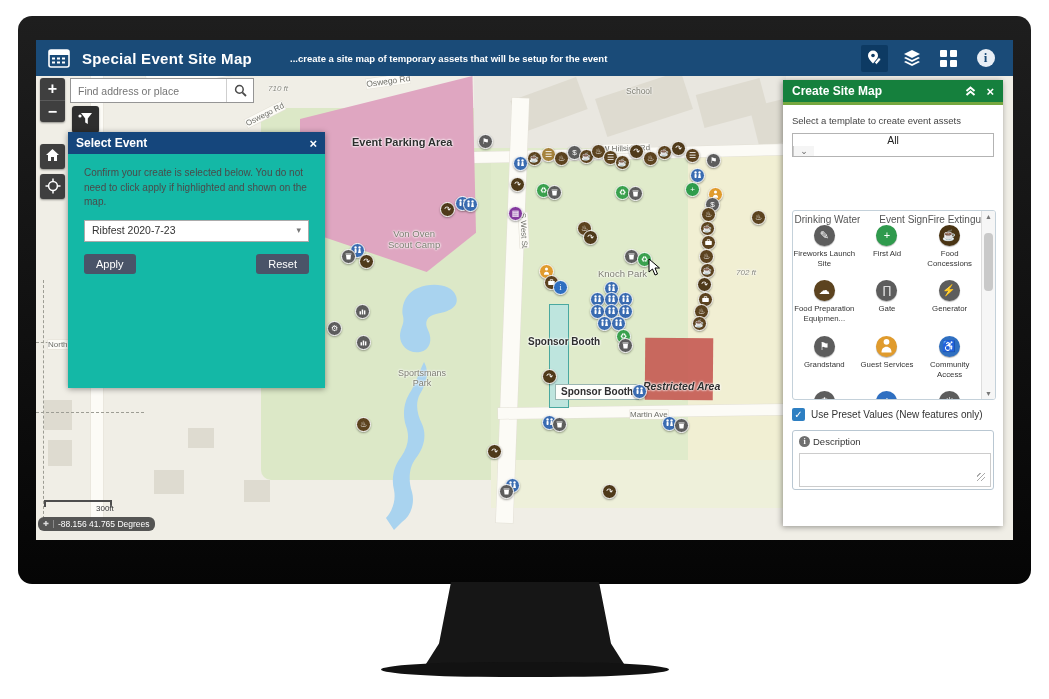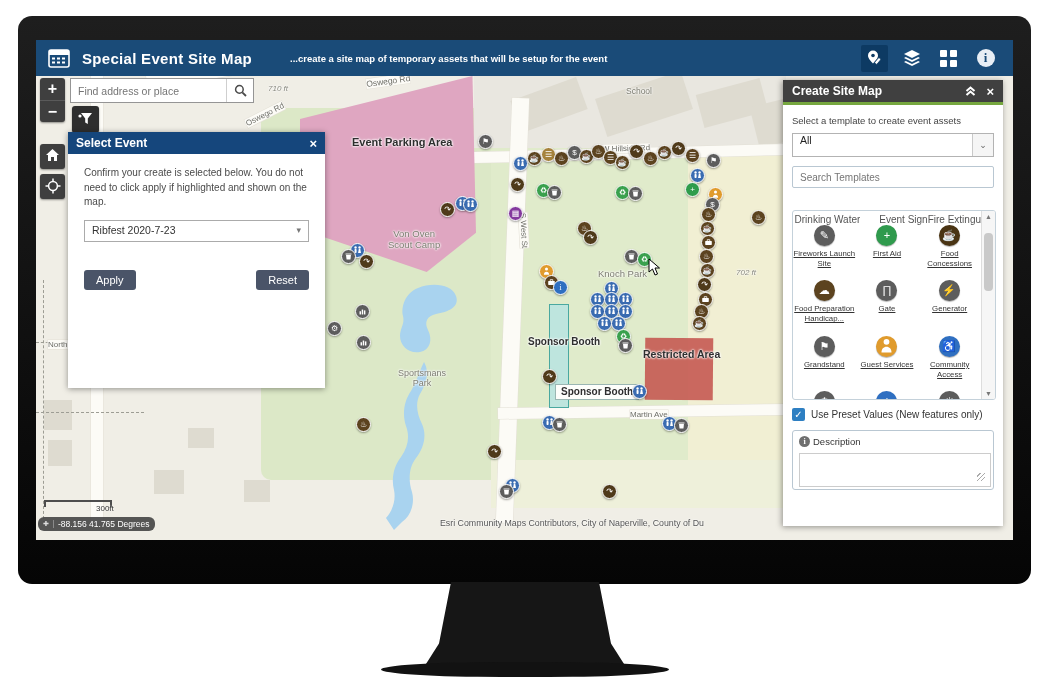--- a/index.html
+++ b/index.html
@@ -55,50 +55,50 @@
   .ctl{position:absolute;background:#3f3f3f;color:#fff;border-radius:3px;z-index:30;text-align:center;cursor:pointer;
     box-shadow:0 1px 2px rgba(0,0,0,.4);}
   .zoomgrp{left:4px;top:38px;width:25px;height:44px;}
   .zoomgrp div{height:22px;font-size:16px;line-height:21px;font-weight:bold;cursor:pointer;}
   .zoomgrp div:first-child{border-bottom:1px solid #5a5a5a;}
   .homebtn{left:4px;top:104px;width:25px;height:25px;}
   .locbtn{left:4px;top:134px;width:25px;height:25px;}
   .filterbtn{left:36px;top:66px;width:27px;height:27px;background:#2e2e2e;z-index:30;}
   .ctl svg{margin-top:4px;}
   
-  .dlg{position:absolute;left:32px;top:92px;width:257px;height:256px;background:#ffffff;z-index:35;
+  .dlg{position:absolute;left:32px;top:92px;width:257px;height:256px;background:#14b8a6;z-index:35;
     box-shadow:0 1px 6px rgba(0,0,0,.4);}
   .dlg-hdr{height:22px;background:#15467c;color:#fff;display:flex;align-items:center;padding:0 8px;}
   .dlg-title{font-size:12px;font-weight:bold;flex:1;}
   .dlg-x{font-size:13px;font-weight:bold;cursor:pointer;}
   .dlg-body{padding:12px 16px;font-size:10px;color:#4a4a4a;line-height:1.45;}
   .dd{margin-top:10px;height:20px;border:1px solid #ababab;display:flex;align-items:center;font-size:10.5px;color:#333;padding:0 7px;cursor:pointer;background:#fff;}
   .dd .caret{margin-left:auto;color:#777;font-size:9px;}
-  .dlg-btnrow{display:flex;justify-content:space-between;margin-top:28px;}
+  .dlg-btnrow{display:flex;justify-content:space-between;margin-top:12px;}
   .btn-dark{background:#4a5468;color:#fff;border:none;font-size:11px;padding:4px 12px;border-radius:3px;cursor:pointer;font-family:inherit;}
   
   .panel{position:absolute;left:747px;top:40px;width:220px;height:446px;background:#fff;z-index:36;
     box-shadow:-1px 1px 6px rgba(0,0,0,.4);}
-  .panel-hdr{height:22px;background:#404040;color:#fff;display:flex;align-items:center;padding:0 9px;}
+  .panel-hdr{height:22px;background:#15803d;color:#fff;display:flex;align-items:center;padding:0 9px;}
   .panel-title{font-size:12px;font-weight:bold;flex:1;}
   .panel-hdr .ic{margin-left:10px;cursor:pointer;display:flex;align-items:center;}
   .green-line{height:3px;background:#76a73f;}
   .panel-lbl{font-size:9.5px;color:#444;margin:10px 9px 0;}
-  .sel{margin:7px 9px 0;height:22px;border:1px solid #b3b3b3;display:flex;font-size:10.5px;color:#222;cursor:pointer;}
+  .sel{margin:7px 9px 0;height:22px;border:1px solid #b3b3b3;display:flex;align-items:center;font-size:10.5px;color:#222;cursor:pointer;flex-direction:column;}
   .sel .txt{padding:0 7px;flex:1;}
   .sel .cbox{width:20px;align-self:stretch;border-left:1px solid #c9c9c9;background:#f5f5f5;display:flex;align-items:center;justify-content:center;color:#666;font-size:9px;}
   .srch{margin:9px 9px 0;height:20px;border:1px solid #b9c7d2;border-radius:2px;display:flex;align-items:center;}
   .srch input{border:none;outline:none;width:100%;font-size:10px;color:#666;padding:0 7px;font-family:inherit;}
   .tpl-list{position:absolute;left:9px;top:130px;width:202px;height:188px;border:1px solid #c4d1da;border-radius:3px;overflow:hidden;background:#fff;}
   .tpl-grid{position:absolute;left:0;top:0;width:188px;display:grid;grid-template-columns:1fr 1fr 1fr;row-gap:4px;margin-top:-8px;}
   .tpl-partial{display:grid;grid-template-columns:1fr 1fr 1fr;height:14px;overflow:hidden;align-items:end;}
   .tpl-partial span{font-size:10px;color:#555;text-align:right;white-space:nowrap;overflow:hidden;}
   .tpl-item{display:flex;flex-direction:column;align-items:center;padding-top:8px;cursor:pointer;}
   .tpl-ic{width:21px;height:21px;border-radius:50%;display:flex;align-items:center;justify-content:center;color:#fff;font-size:11px;line-height:21px;box-shadow:0 1px 1px rgba(0,0,0,.3);}
-  .tpl-txt{font-size:7.8px;color:#333;text-align:center;margin-top:3px;line-height:1.25;max-width:62px;text-decoration:underline;}
+  .tpl-txt{font-size:7.8px;color:#333;text-align:center;margin-top:3px;line-height:1.25;max-width:62px;}
   .tpl-sb{position:absolute;right:0;top:0;width:13px;height:100%;background:#f6f6f6;border-left:1px solid #ddd;}
   .tpl-sb .arr{position:absolute;left:0;width:13px;text-align:center;font-size:7px;color:#777;}
   .tpl-sb .thumb{position:absolute;left:2px;top:22px;width:9px;height:58px;background:#c9c9c9;border-radius:4px;}
   .chkrow{position:absolute;left:9px;top:328px;display:flex;align-items:center;gap:6px;}
   .chk{width:13px;height:13px;background:#2e7fc2;border-radius:2px;color:#fff;font-size:10px;line-height:13px;text-align:center;cursor:pointer;}
   .chklbl{font-size:10px;color:#333;}
   .descbox{position:absolute;left:9px;top:350px;width:200px;height:58px;border:1px solid #b9c7d2;border-radius:3px;}
   .desc-hdr{display:flex;align-items:center;gap:3px;margin:5px 0 0 6px;}
   .i-disc{width:11px;height:11px;border-radius:50%;background:#6f6f6f;color:#fff;font-size:8px;line-height:11px;text-align:center;font-family:"Liberation Serif",serif;font-weight:bold;}
   .desc-lbl{font-size:9.5px;color:#333;}
@@ -169,21 +169,21 @@
         <div class="map-label road" style="left: 470px; top: 186px; font-size: 8px; transform: rotate(87deg);">S West St</div>
         <div class="map-label place" style="left: 352px; top: 188px; font-size: 9.5px; transform: rotate(0deg);">Von Oven
 Scout Camp</div>
         <div class="map-label place" style="left: 562px; top: 228px; font-size: 9.5px; transform: rotate(0deg);">Knoch Park</div>
         <div class="map-label elev" style="left: 700px; top: 228px; font-size: 8px; transform: rotate(0deg);">702 ft</div>
         <div class="map-label place" style="left: 362px; top: 328px; font-size: 9px; transform: rotate(0deg);">Sportsmans
 Park</div>
         <div class="map-label road" style="left: 594px; top: 370px; font-size: 8px; transform: rotate(0deg);">Martin Ave</div>
         <div class="map-label road" style="left: 12px; top: 300px; font-size: 8px; transform: rotate(0deg);">North</div>
         <div class="map-label feature" style="left: 316px; top: 96px; font-size: 11px; transform: rotate(0deg); color: rgb(46, 46, 46);">Event Parking Area</div>
-        <div class="map-label feature" style="left: 607px; top: 308px; font-size: 10.5px; transform: rotate(0deg); color: rgb(46, 46, 46);">Restricted Area</div>
+        <div class="map-label feature" style="left: 607px; top: 340px; font-size: 10.5px; transform: rotate(0deg); color: rgb(46, 46, 46); font-style: italic;">Restricted Area</div>
         <div class="map-label feature" style="left: 492px; top: 296px; font-size: 10px; transform: rotate(0deg); color: rgb(46, 46, 46);">Sponsor Booth</div>
         <div class="map-label feature boxed" style="left: 519px; top: 344px; font-size: 10px; transform: rotate(0deg); color: rgb(46, 46, 46);">Sponsor Booth</div>
       </div>
     <div id="markers-layer">
         <div class="marker" style="left: 442px; top: 94px; background: rgb(93, 93, 93);">⚑</div>
         <div class="marker" style="left: 477px; top: 116px; background: rgb(58, 108, 177);">
           <svg viewBox="0 0 13 13" fill="#fff">
             <circle cx="4.2" cy="3" r="1.4"></circle>
             <rect x="3" y="4.8" width="2.4" height="4.6" rx=".8"></rect>
             <circle cx="8.9" cy="3" r="1.4"></circle>
@@ -571,23 +571,20 @@
           </svg>
         </span>
         <span class="ic dlg-x">×</span>
       </div>
       <div class="green-line"></div>
       <div class="panel-lbl">Select a template to create event assets</div>
       <div class="sel">
         <span class="txt">All</span>
         <span class="cbox">⌄</span>
       </div>
-      <div class="srch">
-        <input placeholder="Search Templates" style="">
-      </div>
       <div class="tpl-list">
         <div class="tpl-partial" id="tpl-partial">
             <span>Drinking Water</span>
             <span>Event Sign</span>
             <span>Fire Extinguisher</span>
           </div>
         <div class="tpl-grid" id="tpl-grid" style="top:14px;">
             <div class="tpl-item">
               <div class="tpl-ic" style="background: rgb(93, 93, 93);">✎</div>
               <div class="tpl-txt">Fireworks Launch Site</div>
@@ -595,21 +592,21 @@
             <div class="tpl-item">
               <div class="tpl-ic" style="background: rgb(47, 154, 77);">+</div>
               <div class="tpl-txt">First Aid</div>
             </div>
             <div class="tpl-item">
               <div class="tpl-ic" style="background: rgb(74, 52, 19);">☕</div>
               <div class="tpl-txt">Food Concessions</div>
             </div>
             <div class="tpl-item">
               <div class="tpl-ic" style="background: rgb(92, 67, 31);">☁</div>
-              <div class="tpl-txt">Food Preparation Handicap...</div>
+              <div class="tpl-txt">Food Preparation Equipmen...</div>
             </div>
             <div class="tpl-item">
               <div class="tpl-ic" style="background: rgb(93, 93, 93);">∏</div>
               <div class="tpl-txt">Gate</div>
             </div>
             <div class="tpl-item">
               <div class="tpl-ic" style="background: rgb(93, 93, 93);">⚡</div>
               <div class="tpl-txt">Generator</div>
             </div>
             <div class="tpl-item">
@@ -658,16 +655,15 @@
         <div class="resize-grip"></div>
       </div>
     </div>
 
     <div class="scalebar"></div>
     <span class="scalelbl">300ft</span>
     <div class="coords">
       <span class="xh">✚</span>
       <span>-88.156 41.765 Degrees</span>
     </div>
-    <div class="attrib">Esri Community Maps Contributors, City of Naperville, County of Du</div>
 
   </div>
 </div>
 
 </body></html>

